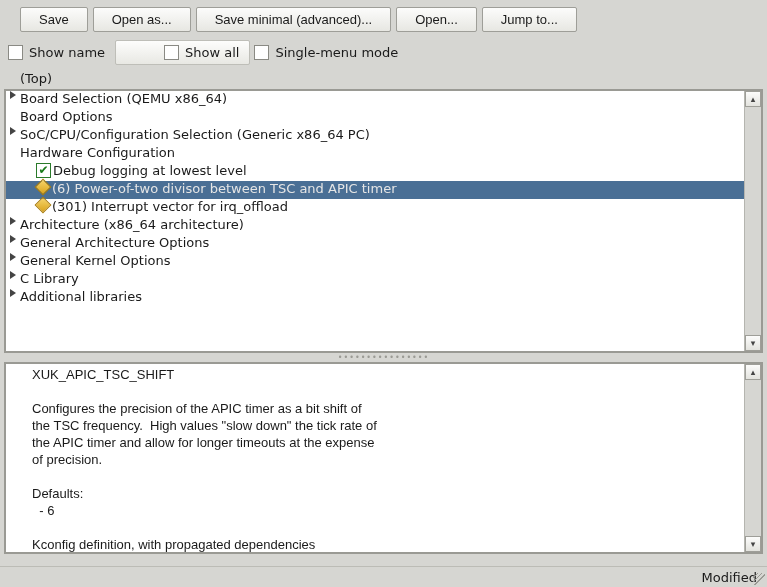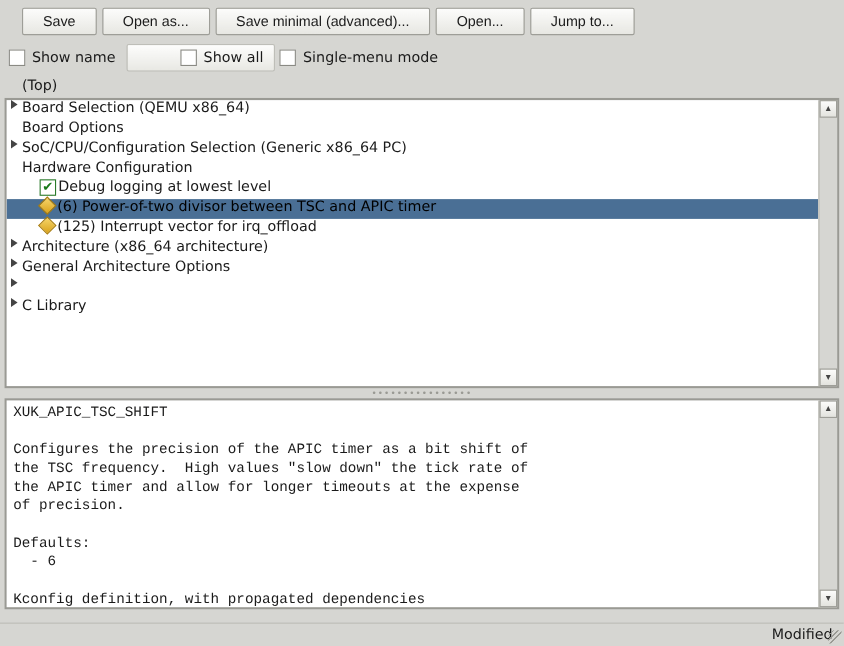--- a/index.html
+++ b/index.html
@@ -94,21 +94,21 @@
   }
   .row {
     display: flex;
     align-items: flex-start;
     height: 18px;
     padding-left: 4px;
     white-space: nowrap;
   }
   .row.selected {
     background: #4a6f95;
-    color: #000000;
+    color: #e5e5e5;
   }
   .ind0 { padding-left: 4px; }
   .ind1 { padding-left: 20px; }
   .tri {
     display:inline-block;
     width:0;height:0;
     border-top:4px solid transparent;
     border-bottom:4px solid transparent;
     border-left:6px solid #444;
     margin-right:4px;
@@ -157,25 +157,26 @@
   .help-shell {
     margin: 0 4px;
     border: 2px solid #9a9a94;
     background: #fff;
     height: 188px;
     display:flex;
   }
   .help {
     flex:1;
     padding: 2px 6px;
-    font-family: Liberation Mono, monospace;
+    font-family: Liberation Sans, sans-serif;
     font-size: 13px;
     line-height: 17px;
     white-space: pre-wrap;
     overflow:hidden;
+    margin-left:20px;
   }
 
   
   .statusbar {
     position:absolute;
     left:0;right:0;bottom:0;
     height:20px;
     border-top:1px solid #bcbcb6;
     background:#d6d6d2;
     display:flex;
@@ -244,36 +245,41 @@
         <span>Debug logging at lowest level</span>
       </div>
       <div class="row ind1 selected">
         <span class="noarrow"></span>
         <span class="diamond sel"></span>
         <span>(6) Power-of-two divisor between TSC and APIC timer</span>
       </div>
       <div class="row ind1">
         <span class="noarrow"></span>
         <span class="diamond"></span>
-        <span>(125) Interrupt vector for irq_offload</span>
+        <span>(301) Interrupt vector for irq_offload</span>
       </div>
       <div class="row ind0">
         <span class="tri"></span>
         <span>Architecture (x86_64 architecture)</span>
       </div>
       <div class="row ind0">
         <span class="tri"></span>
         <span>General Architecture Options</span>
       </div>
       <div class="row ind0">
         <span class="tri"></span>
+        <span>General Kernel Options</span>
       </div>
       <div class="row ind0">
         <span class="tri"></span>
         <span>C Library</span>
+      </div>
+      <div class="row ind0">
+        <span class="tri"></span>
+        <span>Additional libraries</span>
       </div>
     </div>
   <div class="scrollbar">
     <div class="sb-btn">▴</div>
     <div class="sb-btn">▾</div>
   </div>
 </div>
 
 <div class="grip">••••••••••••••••</div>
 

